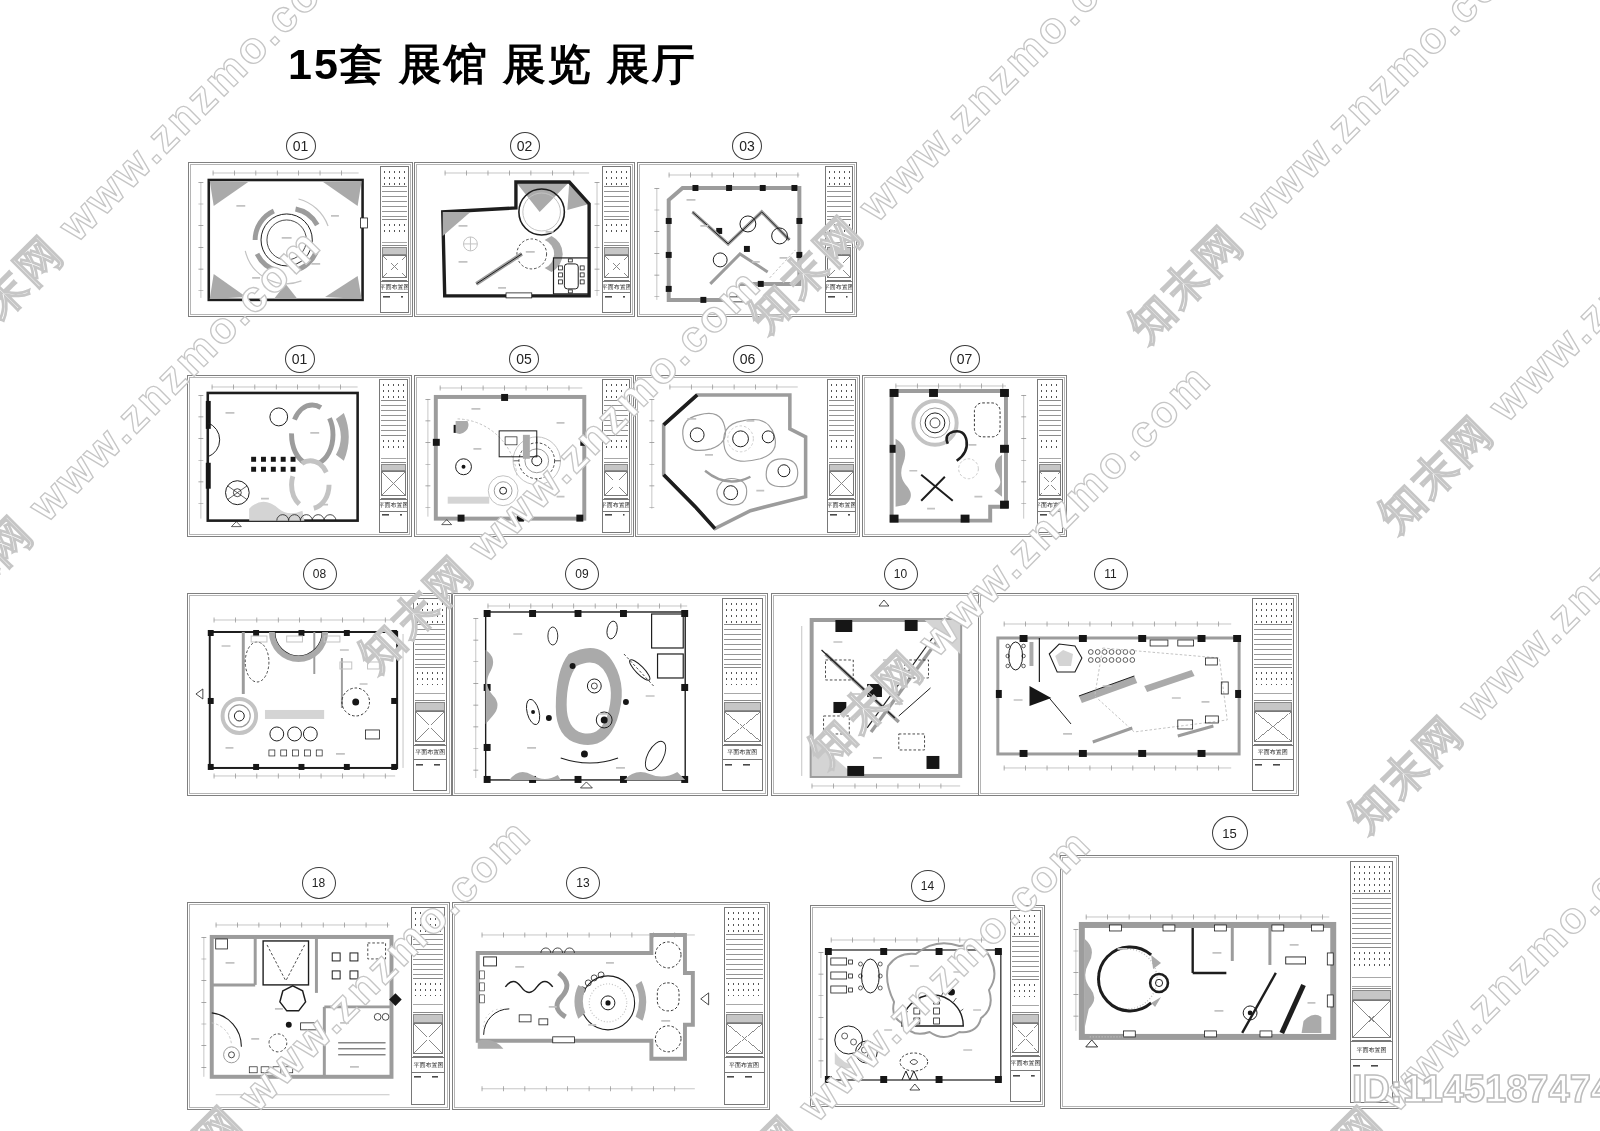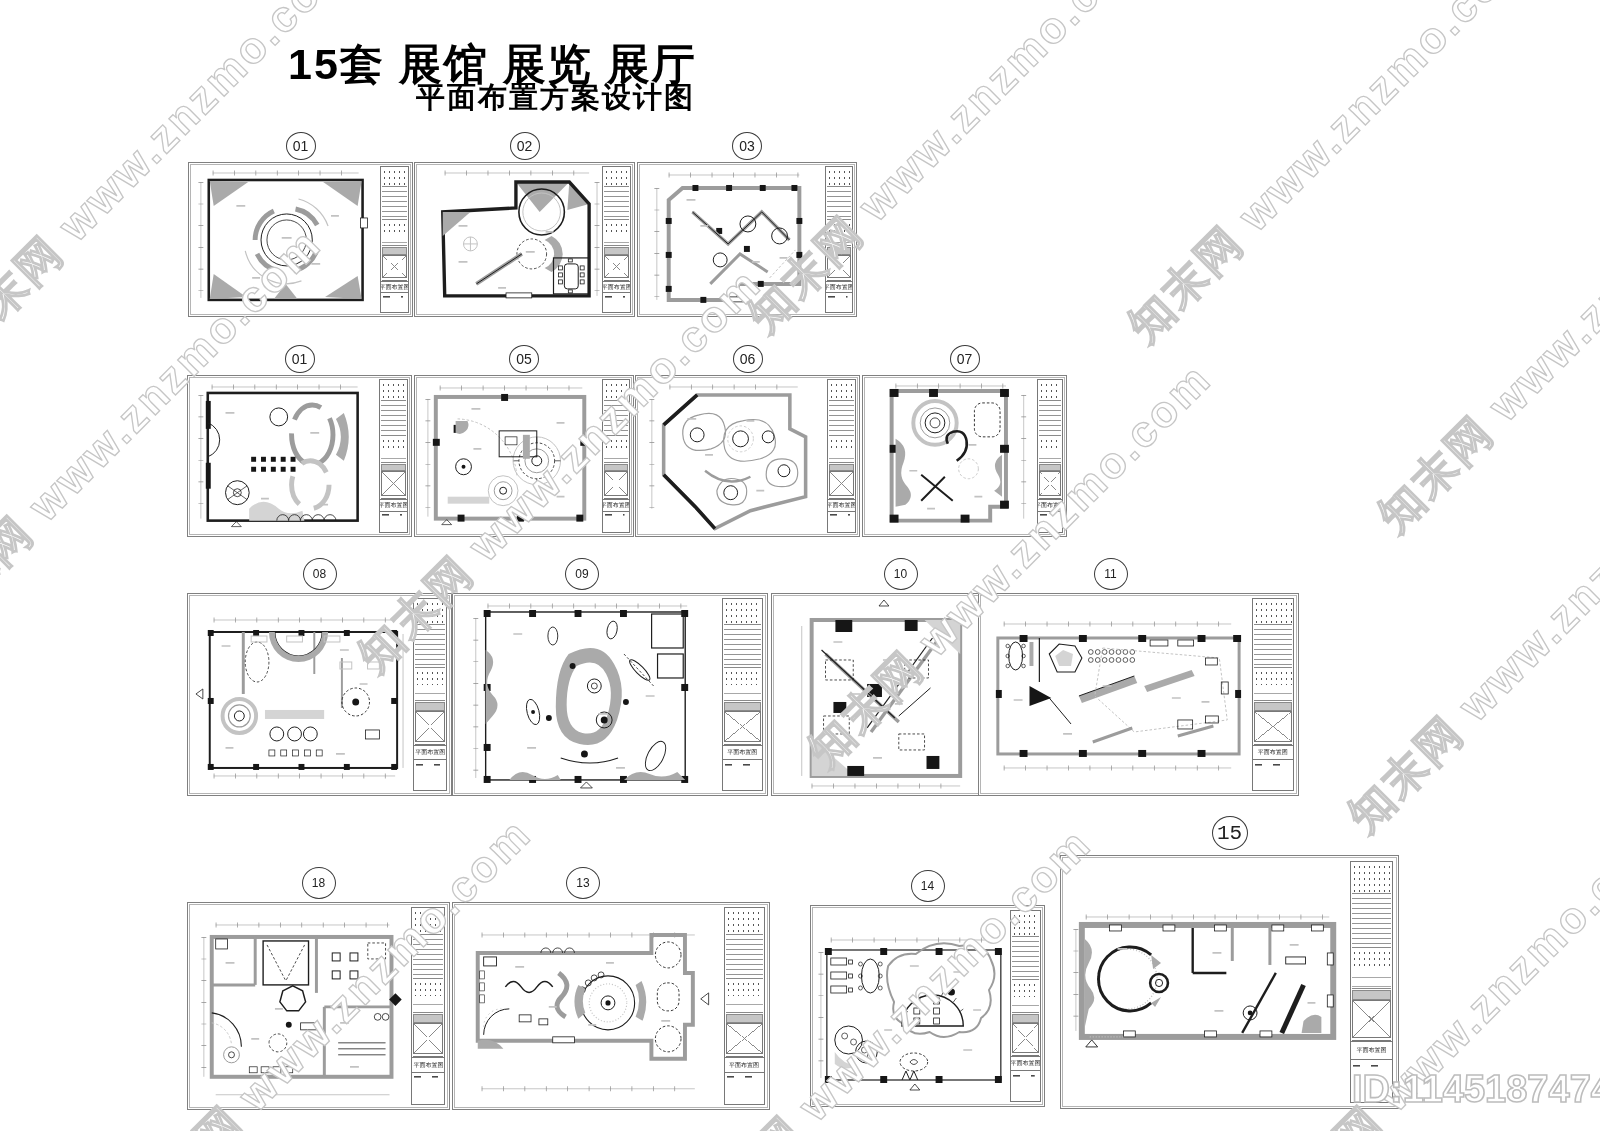--- a/index.html
+++ b/index.html
@@ -9,21 +9,21 @@
   
   .main-title{position:absolute;left:288px;top:6px;font-size:43px;font-weight:bold;color:#000;letter-spacing:2px;white-space:nowrap;z-index:2;margin-top:30px;}
   .sub-title{position:absolute;left:416px;top:78px;font-size:29px;font-weight:bold;color:#000;letter-spacing:2px;white-space:nowrap;z-index:2;}
 
   
   .sheet{position:absolute;background:#fff;border:1px solid #808080;z-index:1;}
   .sheet::before{content:"";position:absolute;inset:1px;border:1px solid #b5b5b5;pointer-events:none;}
   .badge{position:absolute;left:50%;transform:translateX(-50%);width:28px;height:26px;border:1.4px solid #3a3a3a;border-radius:50%;background:#fff;display:flex;align-items:center;justify-content:center;font-size:14px;color:#222;z-index:2;}
   .r12 .badge{top:-31px;}
   .r34 .badge{top:-36px;width:32px;height:30px;font-size:12px;}
-  .s15 .badge{top:-40px;width:34px;height:32px;font-size:21px;font-family:Liberation Mono, monospace;}
+  .s15 .badge{top:-40px;width:34px;height:32px;font-size:13px;}
   .badge.off{margin-left:-28px;}
   .draw{position:absolute;left:1.6%;top:2%;height:96%;width:84%;}
   .tb-slot{position:absolute;right:1.4%;top:2%;height:96%;width:13%;}
 
   
   .tb{position:absolute;inset:0;border:1px solid #787878;background:#fff;display:flex;flex-direction:column;}
   .tb>div{flex:none;}
   .tb-dots{height:12%;margin:2px 1px 0;background-image:radial-gradient(circle,#555 .6px,transparent .95px);background-size:5px 6px;border-bottom:1px solid #8a8a8a;}
   .tb-rows{height:22%;margin:0 1px;background:repeating-linear-gradient(to bottom,transparent 0 4.2px,#949494 4.2px 5px);border-bottom:1px solid #8a8a8a;}
   .tb-dots.sm{height:8%;border-bottom:none;}
@@ -57,21 +57,20 @@
   .wm{position:absolute;transform:translate(-50%,-50%) rotate(-45deg);font-size:44px;font-weight:bold;letter-spacing:3px;color:#ffffff;-webkit-text-stroke:1.3px #c6c6c6;white-space:nowrap;z-index:5;pointer-events:none;}
   .brand{position:absolute;left:1392px;top:994px;font-size:62px;font-weight:bold;letter-spacing:10px;color:#fff;-webkit-text-stroke:2px #b8b8b8;z-index:6;white-space:nowrap;}
   .idtag{position:absolute;left:1352px;top:1068px;font-size:38px;font-weight:bold;color:#fff;-webkit-text-stroke:1.6px #bdbdbd;letter-spacing:0px;z-index:6;white-space:nowrap;}
 </style>
 </head>
 <body>
 
 <div id="canvas">
 
   <div class="main-title">15套 展馆 展览 展厅</div>
-  <div class="sub-title">平面布置方案设计图</div>
 
   <div class="sheet r12" style="left:188px;top:162px;width:223px;height:153px">
     <div class="badge">
         <span>01</span>
       </div>
     <svg class="draw" viewBox="0 0 190 147" preserveAspectRatio="none">
       <line class="dim" x1="20" y1="7" x2="168" y2="7"></line>
         <line class="tick" x1="20" y1="7" x2="168" y2="7"></line>
       <line class="dim" x1="8" y1="16" x2="8" y2="132"></line>
         <line class="tick" x1="8" y1="16" x2="8" y2="132"></line>

